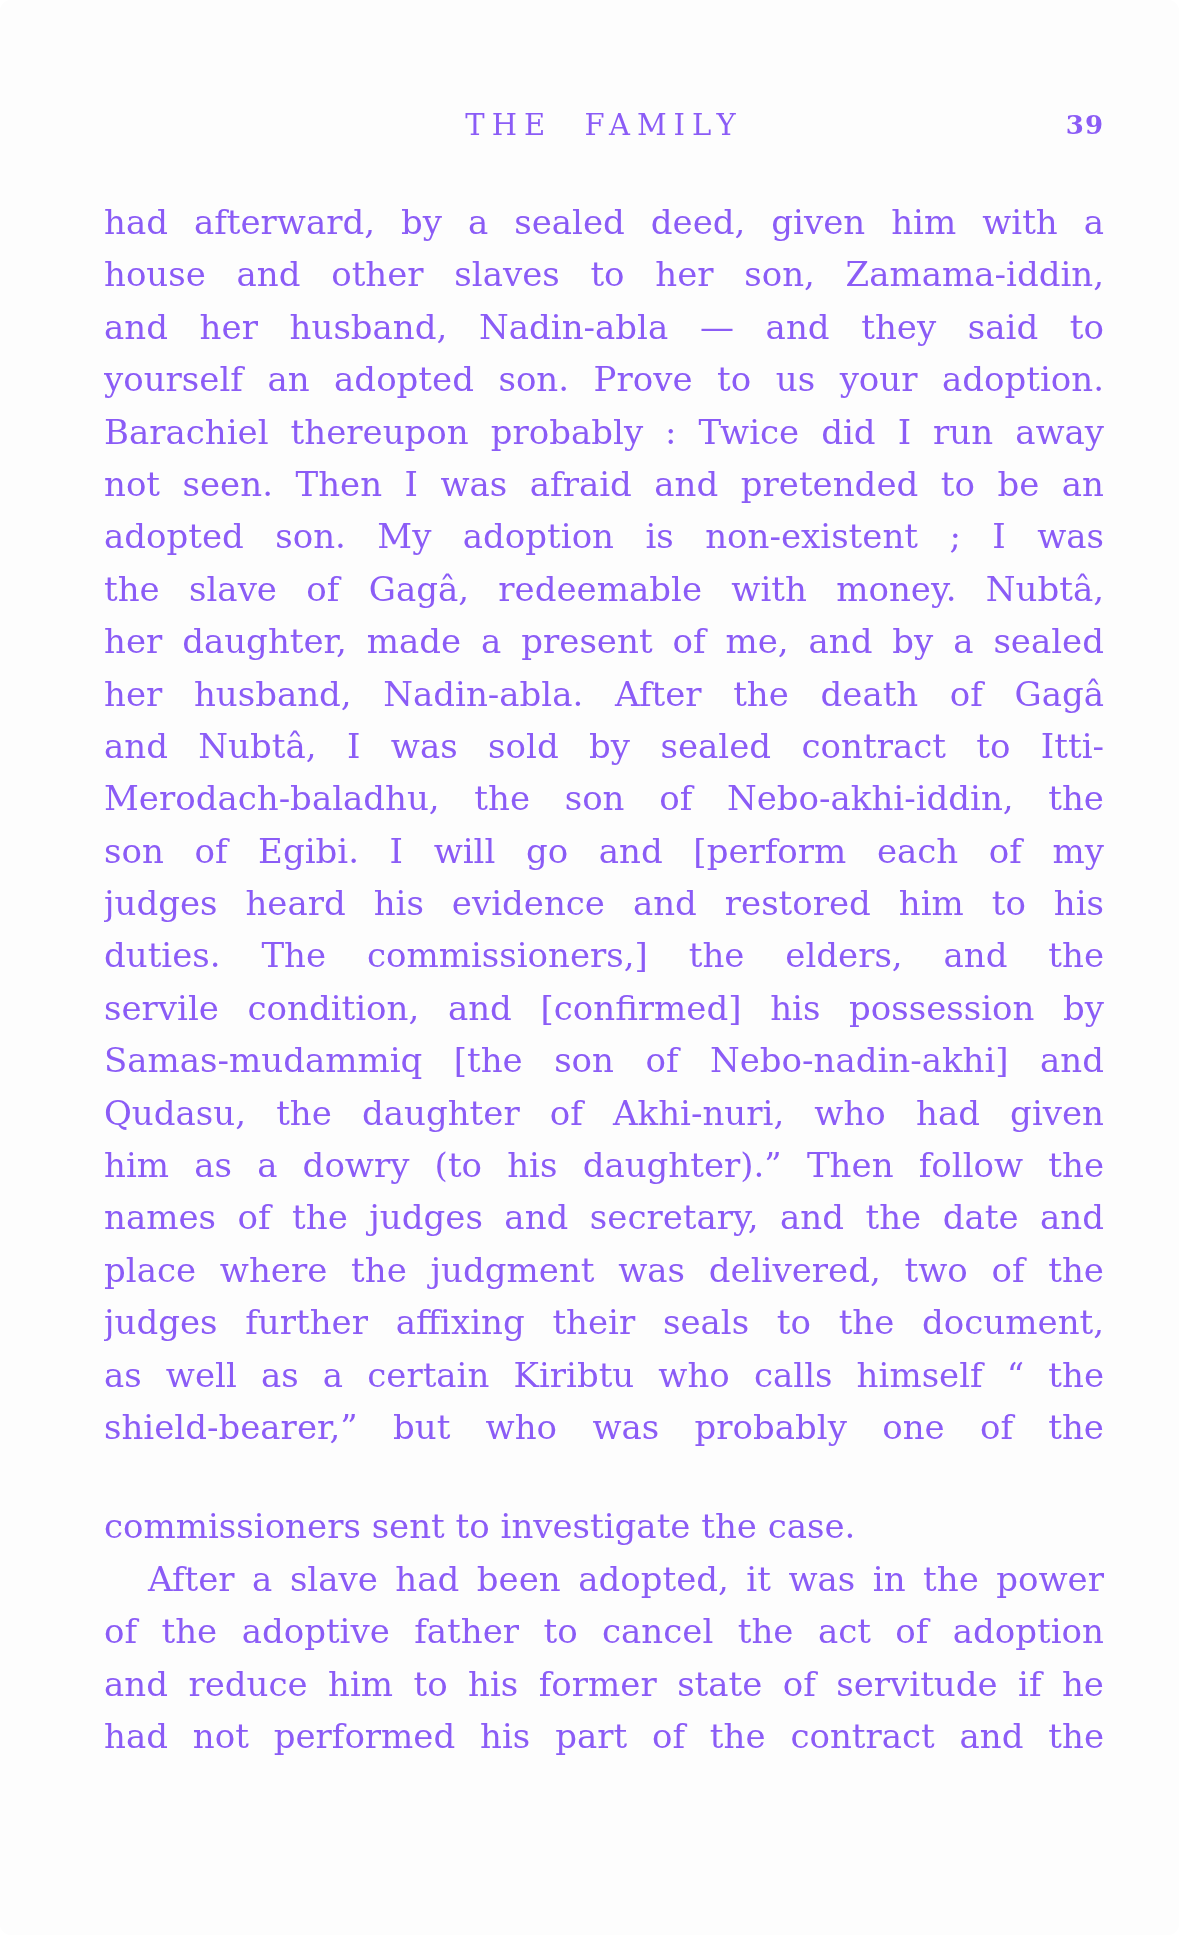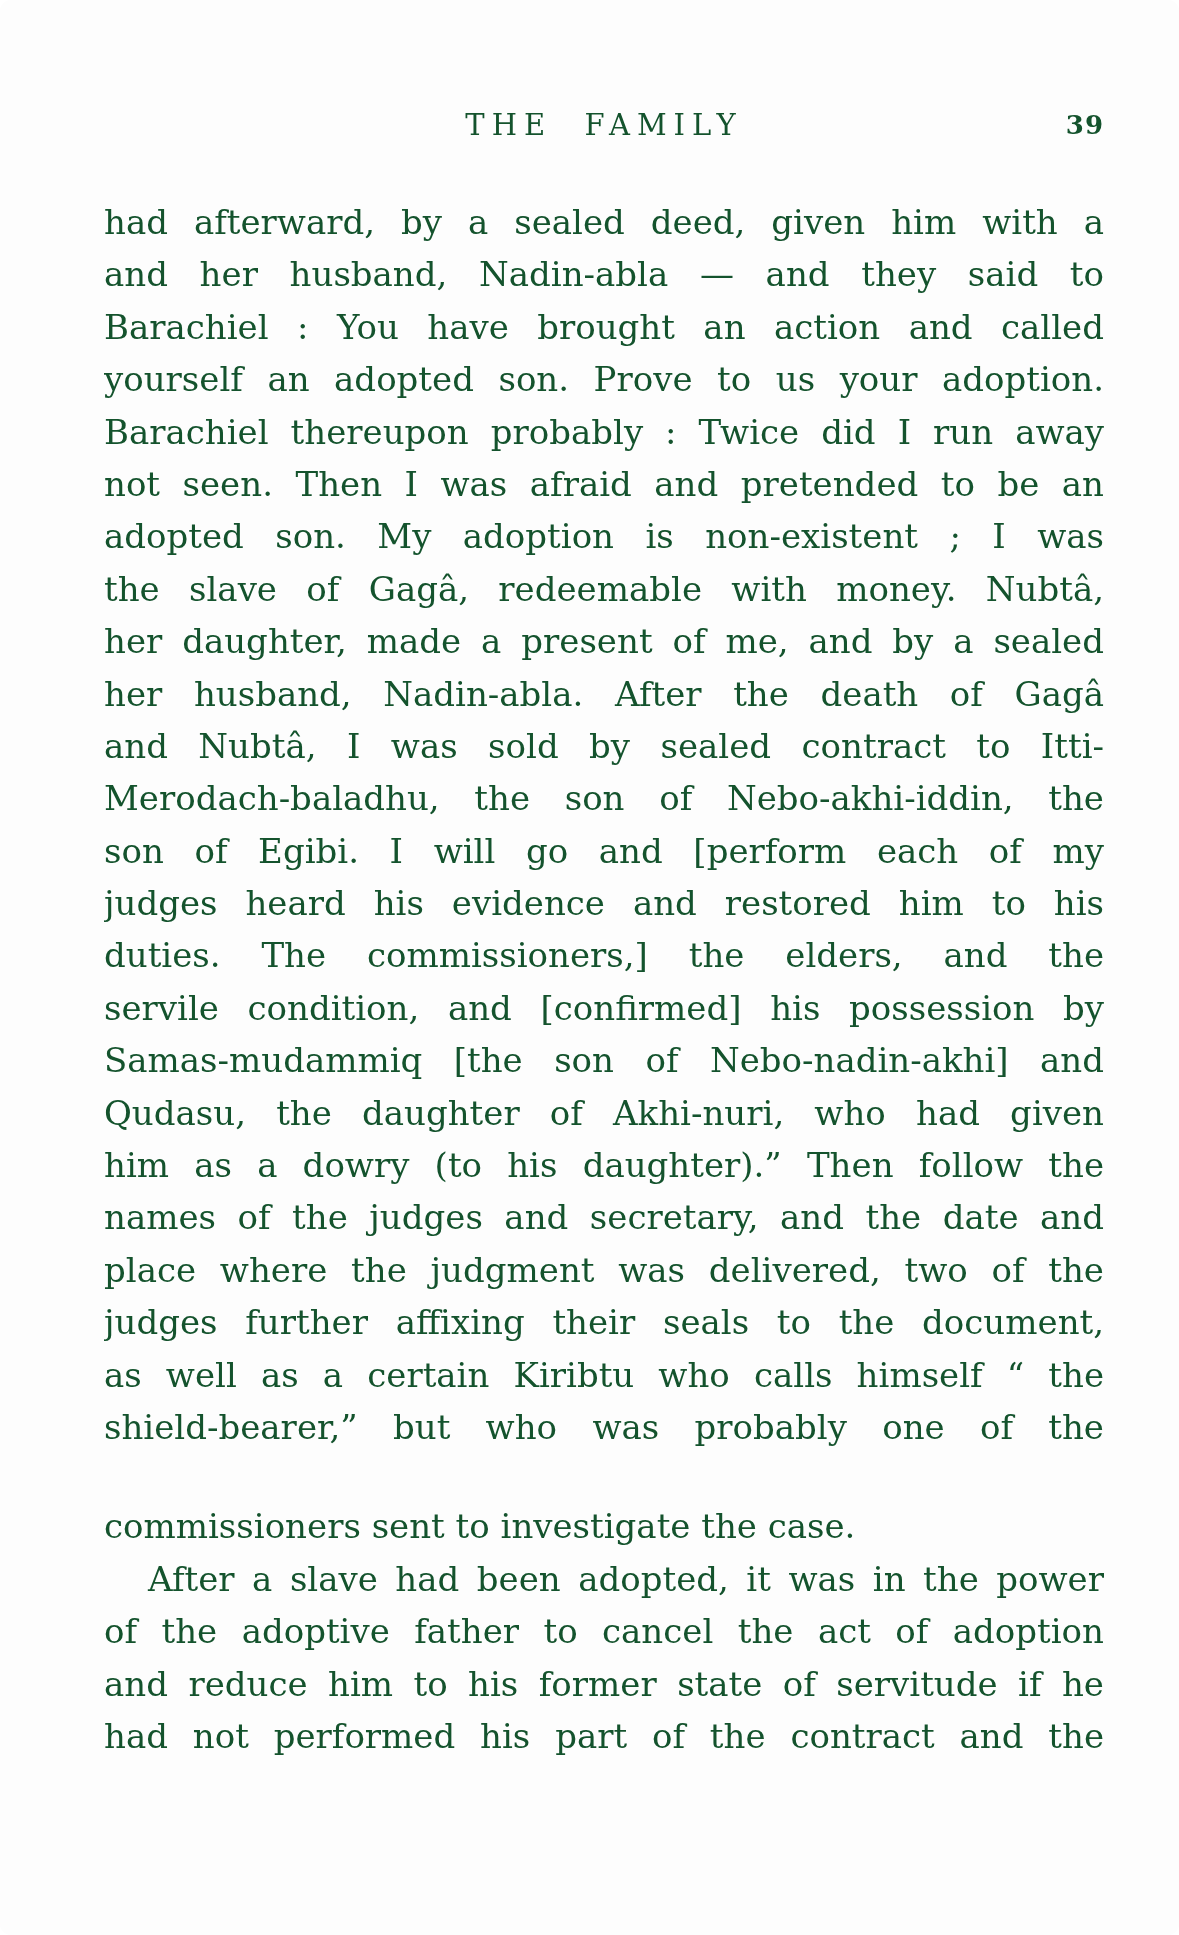--- a/index.html
+++ b/index.html
@@ -7,21 +7,21 @@
     padding: 0;
     background: #ffffff;
   }
   .page {
     position: relative;
     width: 1179px;
     height: 1935px;
     background: #fdfdfd;
     overflow: hidden;
     font-family: "DejaVu Serif", serif;
-    color: #14532d;
+    color: #8b5cf6;
     border-radius: 11px;
   }
   .header {
     position: absolute;
     left: 104px;
     top: 104px;
     width: 1000px;
     height: 48px;
   }
   .running-title {
@@ -71,22 +71,22 @@
 </head>
 <body>
 
 <div class="page">
   <div class="header">
     <div class="running-title">THE FAMILY</div>
     <div class="page-number">39</div>
   </div>
   <div class="body-text">
       <div class="line">had afterward, by a sealed deed, given him with a</div>
+      <div class="line">house and other slaves to her son, Zamama-iddin,</div>
       <div class="line">and her husband, Nadin-abla — and they said to</div>
-      <div class="line">Barachiel : You have brought an action and called</div>
       <div class="line">yourself an adopted son. Prove to us your adoption.</div>
       <div class="line">Barachiel thereupon probably : Twice did I run away</div>
       <div class="line">not seen. Then I was afraid and pretended to be an</div>
       <div class="line">adopted son. My adoption is non-existent ; I was</div>
       <div class="line">the slave of Gagâ, redeemable with money. Nubtâ,</div>
       <div class="line">her daughter, made a present of me, and by a sealed</div>
       <div class="line">her husband, Nadin-abla. After the death of Gagâ</div>
       <div class="line">and Nubtâ, I was sold by sealed contract to Itti-</div>
       <div class="line">Merodach-baladhu, the son of Nebo-akhi-iddin, the</div>
       <div class="line">son of Egibi. I will go and [perform each of my</div>

